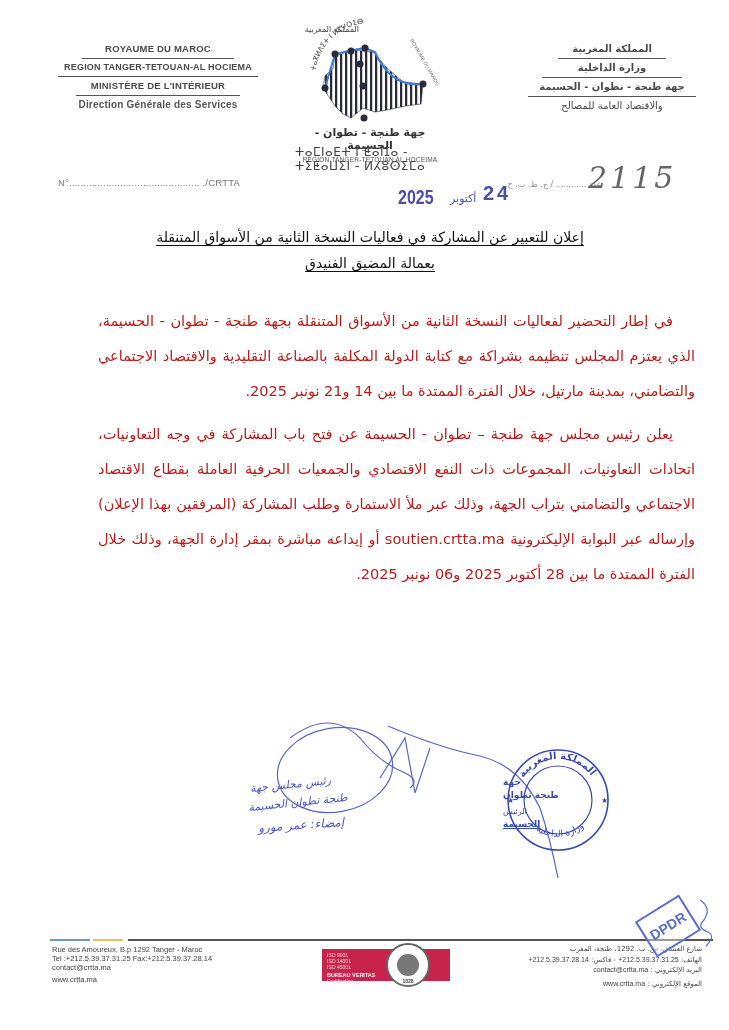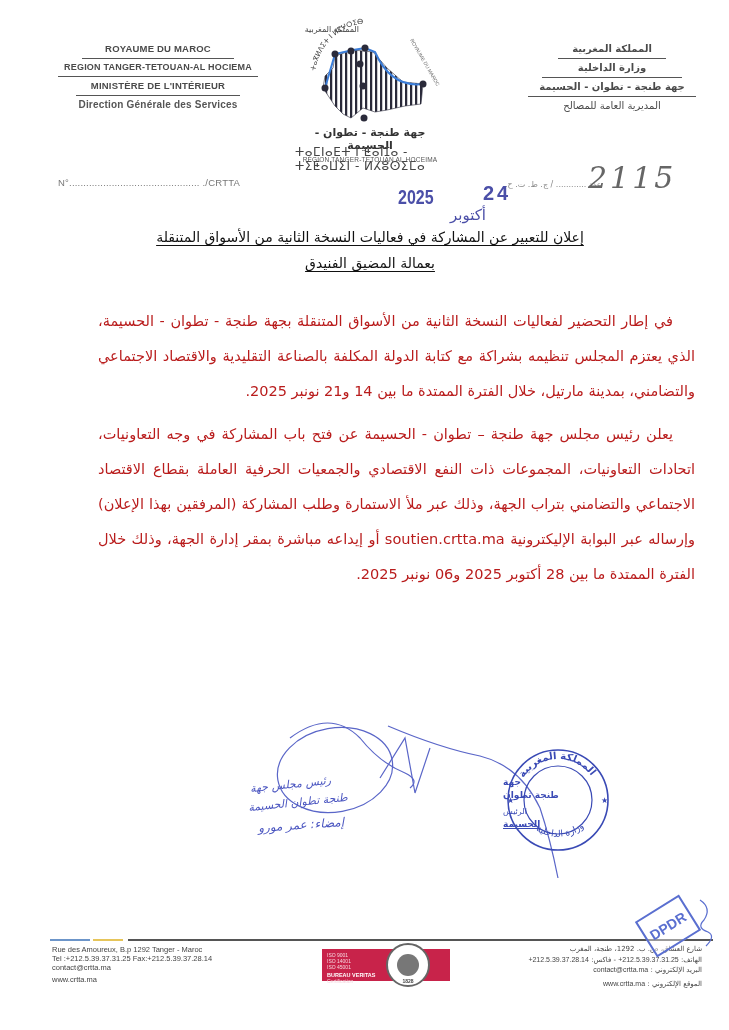--- a/index.html
+++ b/index.html
@@ -31,21 +31,21 @@
     .logo .tifi { position: absolute; left: 0; top: 127px; width: 150px; font-size: 12px; color: #444; letter-spacing: 0.5px; }
     .logo .fr-name { position: absolute; left: 0; top: 138px; width: 150px; text-align: center; font-family: "Liberation Sans", sans-serif; font-size: 6.5px; color: #555; letter-spacing: 0.2px; }
 
     
     .ref-num { position: absolute; left: 58px; top: 177px; font-family: "Liberation Sans", sans-serif; font-size: 9.5px; color: #777; letter-spacing: 0.2px; }
     .ref-ar { position: absolute; left: 505px; top: 180px; font-size: 8px; color: #888; direction: rtl; white-space: nowrap; }
     .ref-handwritten { position: absolute; left: 588px; top: 160px; font-family: "DejaVu Serif", serif; font-style: italic; font-size: 30px; color: #666; letter-spacing: 3px; }
 
     .date-stamp { position: absolute; left: 398px; top: 186px; color: #4b4fa8; white-space: nowrap; }
     .date-stamp .yr { font-family: "Liberation Sans", sans-serif; font-size: 20px; font-weight: bold; transform: scaleX(0.8); display: inline-block; transform-origin: left; }
-    .date-stamp .mo { position: absolute; left: 52px; top: 20px; font-size: 15px; }
+    .date-stamp .mo { position: absolute; left: 52px; top: 6px; font-size: 11px; }
     .date-stamp .dy { position: absolute; left: 85px; top: -4px; font-family: "Liberation Sans", sans-serif; font-size: 20px; font-weight: bold; letter-spacing: 3px; text-align: right; }
 
     
     .title { position: absolute; left: 120px; top: 224px; width: 500px; text-align: center; direction: rtl; font-family: "DejaVu Sans", sans-serif; font-weight: normal; font-size: 14px; line-height: 26px; color: #111; }
     .title span { text-decoration: underline; text-underline-offset: 3px; }
 
     
     .body { position: absolute; left: 98px; top: 304px; width: 597px; direction: rtl; text-align: justify; font-family: "DejaVu Sans", sans-serif; font-size: 14.5px; line-height: 35px; color: #b91c1c; }
     .body p { text-indent: 22px; margin-bottom: 8px; }
     .body .ltr { direction: ltr; unicode-bidi: embed; }
@@ -130,21 +130,21 @@
   </svg>
   <div class="ar-name">جهة طنجة - تطوان - الحسيمة</div>
   <div class="tifi">ⵜⴰⵎⵏⴰⴹⵜ ⵏ ⵟⴰⵏⵊⴰ - ⵜⵉⵟⴰⵡⵉⵏ - ⵍⵃⵓⵙⵉⵎⴰ</div>
   <div class="fr-name">RÉGION TANGER-TETOUAN AL HOCEIMA</div>
 </div>
 
 <div class="hdr-ar">
   <div class="ln sep w1">المملكة المغربية</div>
   <div class="ln sep w2">وزارة الداخلية</div>
   <div class="ln sep w3">جهة طنجة - تطوان - الحسيمة</div>
-  <div class="ln last">المديرية العامة للمصالح</div>
+  <div class="ln last">والاقتصاد العامة للمصالح</div>
 </div>
 
 <div class="ref-num">N°.............................................. ./CRTTA</div>
 <div class="ref-ar">عدد ............ / ج. ط. ت. ح.</div>
 <div class="ref-handwritten">2115</div>
 
 <div class="date-stamp">
   <span class="yr">2025</span>
   <span class="mo">أكتوبر</span>
   <span class="dy">24</span>

